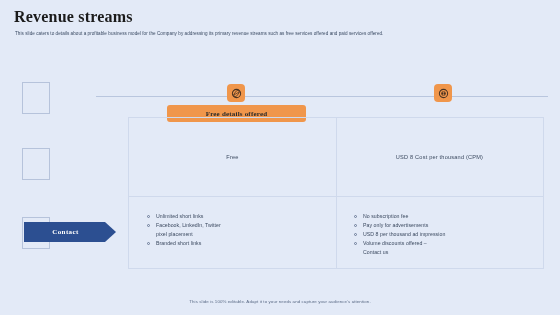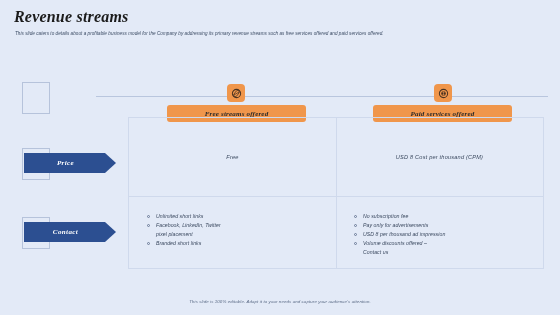--- a/index.html
+++ b/index.html
@@ -3,21 +3,21 @@
 <meta charset="utf-8">
 <style>
   html,body{margin:0;padding:0;}
   body{
     width:560px;height:315px;
     background:#e3eaf7;
     font-family:"Liberation Sans", sans-serif;
     overflow:hidden;
     position:relative;
   }
-  .slide{position:relative;width:560px;height:235px;font-style:italic;}
+  .slide{position:relative;width:560px;height:235px;}
 
   .page-title{
     position:absolute;left:14px;top:8px;
     font-family:"Liberation Serif", serif;
     font-size:16px;font-weight:bold;color:#1b1b1b;
     letter-spacing:.2px;
   }
   .subtitle{
     position:absolute;left:15px;top:31px;width:532px;
     font-size:4.6px;color:#3a4a63;line-height:1.35;
@@ -115,21 +115,20 @@
 <div class="slide">
 
   <div class="page-title">Revenue streams</div>
   <div class="subtitle">This slide caters to details about a profitable business model for the Company by addressing its primary revenue streams such as free services offered and paid services offered.</div>
 
   <div class="connector"></div>
 
   <div class="chev-frame frame-pricing"></div>
 
   <div class="chev-frame frame-price"></div>
-  <div class="chev chev-price">Price</div>
 
   <div class="chev-frame frame-features"></div>
   <div class="chev chev-features">Contact</div>
 
   <div class="icon-box icon-free">
     <span>
       <svg width="11" height="11" viewBox="0 0 24 24">
         <ellipse cx="12" cy="12" rx="9" ry="9" fill="none" stroke="#4a3322" stroke-width="2.2"></ellipse>
         <ellipse cx="12" cy="12" rx="4" ry="8.2" fill="none" stroke="#4a3322" stroke-width="1.6" transform="rotate(38 12 12)"></ellipse>
         <line x1="5" y1="16" x2="19" y2="8" stroke="#4a3322" stroke-width="1.6"></line>
@@ -140,22 +139,21 @@
   <div class="icon-box icon-paid">
     <span>
       <svg width="11" height="11" viewBox="0 0 24 24">
         <circle cx="12" cy="12" r="9" fill="none" stroke="#4a3322" stroke-width="2.2"></circle>
         <circle cx="12" cy="12" r="5" fill="#4a3322"></circle>
         <path d="M12 7.5 v9 M9.8 9.6 h4.4 M9.8 14.4 h4.4" stroke="#f0964b" stroke-width="1.2" fill="none"></path>
       </svg>
     </span>
   </div>
 
-  <div class="pill pill-free">Free streams offered</div>
-  <div class="pill pill-paid">Paid services offered</div>
+  <div class="pill pill-free">Free details offered</div>
 
   <div class="grid">
     <div class="vline"></div>
     <div class="hline r1"></div>
 
     <div class="cell price-free">
       <div class="price-val">Free</div>
     </div>
 
     <div class="cell price-paid">

